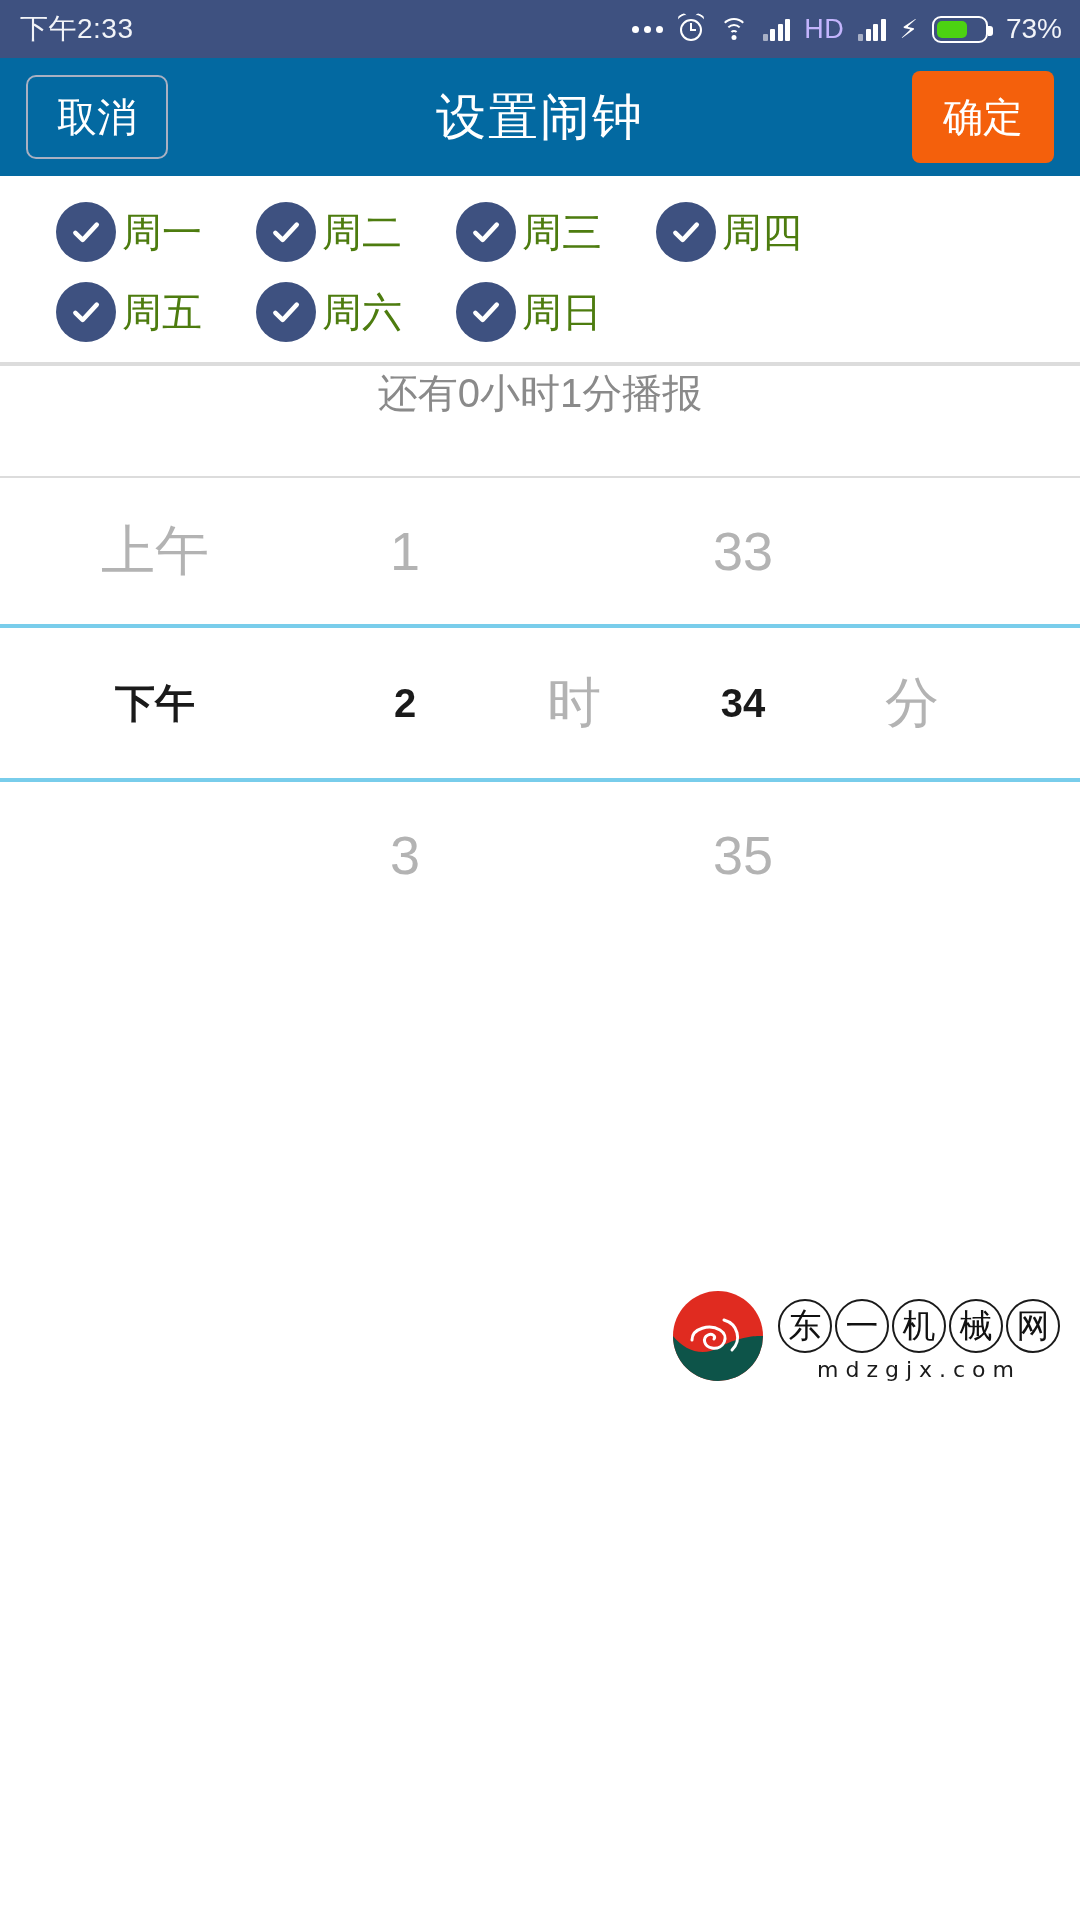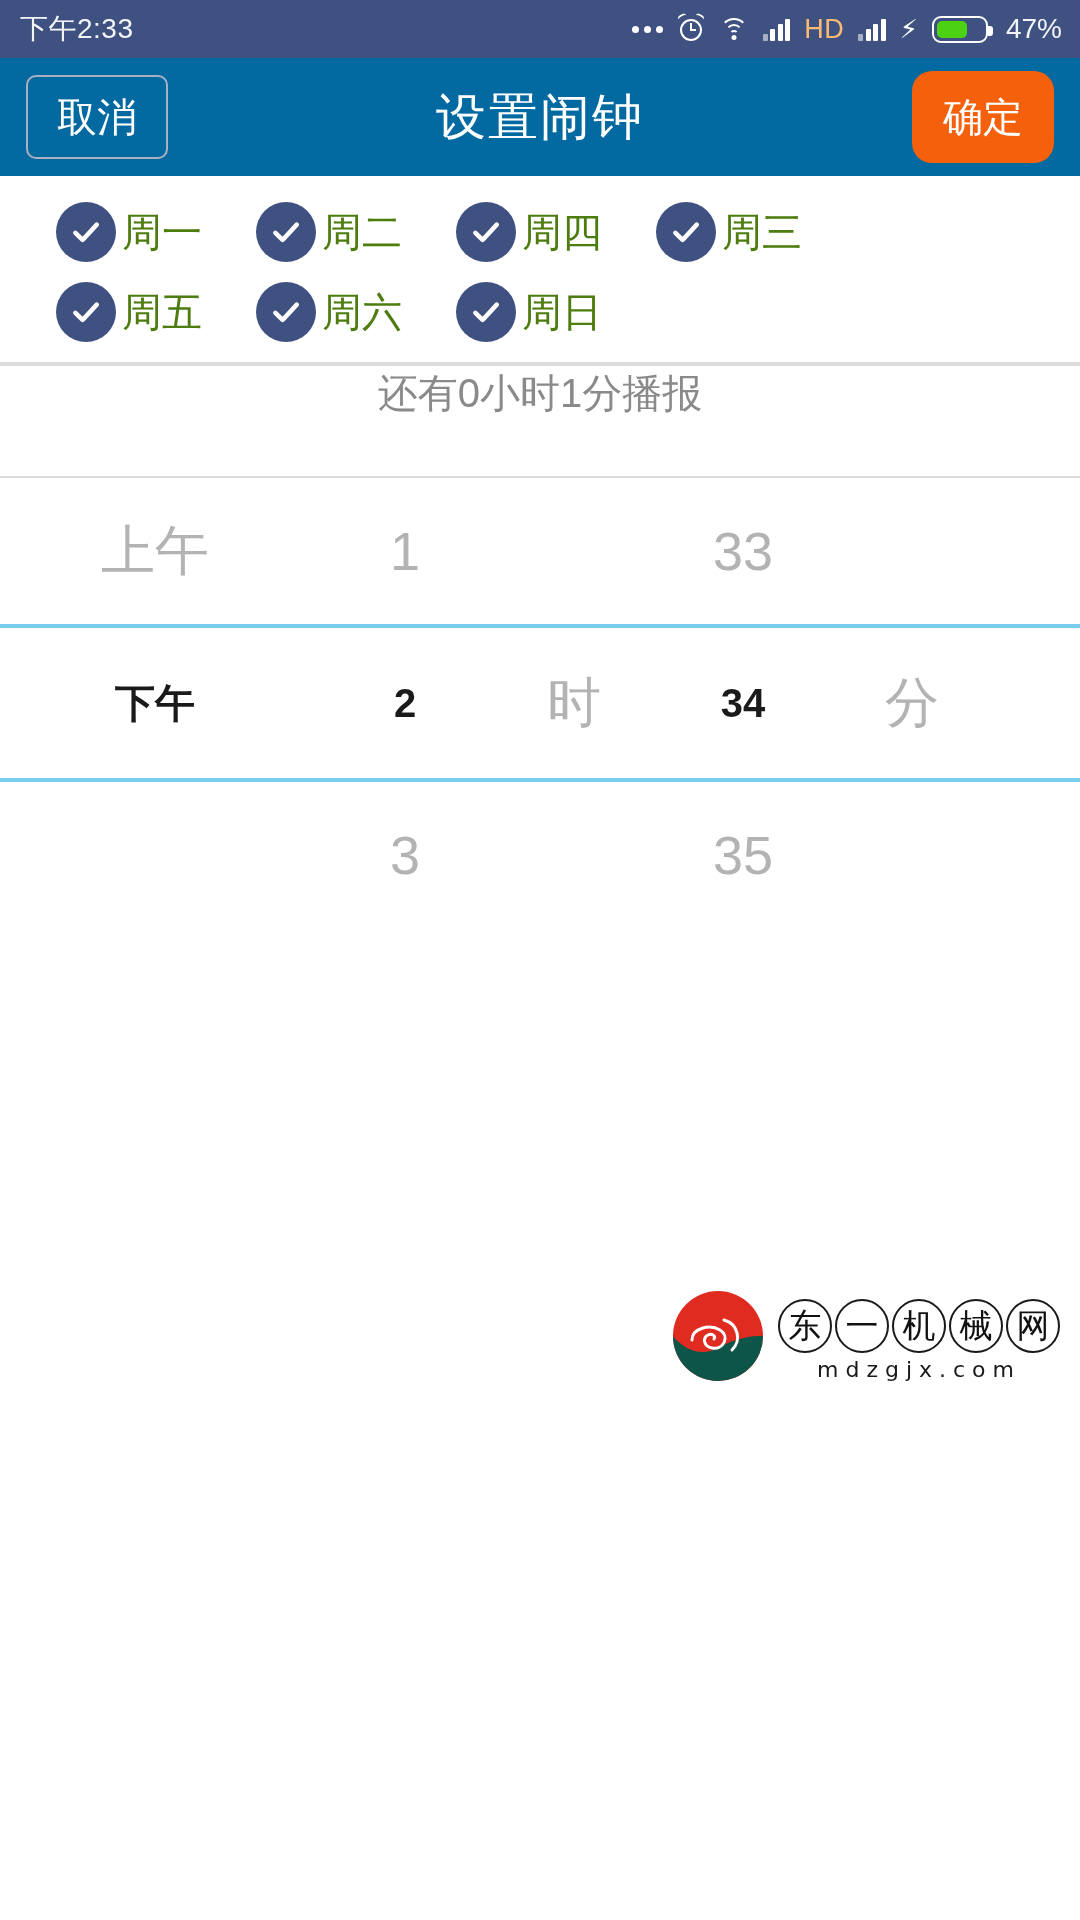--- a/index.html
+++ b/index.html
@@ -54,21 +54,21 @@
   .wifi .w3 { width:9px;  height:9px;  top:13px; }
   .wifi .wd { width:5px; height:5px; background:#fff; border:0; border-radius:50%; top:18px; }
 
   .bars { display:flex; align-items:flex-end; gap:2.5px; height:24px; }
   .bars i { width:5px; background:#fff; display:block; border-radius:1px; }
   .bars i:nth-child(1){ height:7px;  opacity:.55; }
   .bars i:nth-child(2){ height:12px; }
   .bars i:nth-child(3){ height:17px; }
   .bars i:nth-child(4){ height:22px; }
 
-  .hd-text { font-size:27px; color:#fdba74; letter-spacing:0.5px; }
+  .hd-text { font-size:27px; color:#c4b5fd; letter-spacing:0.5px; }
 
   .bolt { font-size:26px; line-height:1; color:#fff; }
 
   .batt { position:relative; width:56px; height:27px; border:2.5px solid #fff; border-radius:9px; }
   .batt::after {
     content:""; position:absolute; right:-7px; top:8px; width:5px; height:10px;
     background:#fff; border-radius:0 3px 3px 0;
   }
   .batt .fill {
     position:absolute; left:3px; top:3px; bottom:3px; width:70%;
@@ -82,21 +82,21 @@
     display:flex; align-items:center; justify-content:space-between;
     padding:0 26px;
   }
   .btn-cancel {
     min-width:142px; height:84px; border:2px solid #a9b0c2; border-radius:10px;
     color:#ffffff; font-size:40px; display:flex; align-items:center;
     justify-content:center; background:transparent;
   }
   .header-title { font-size:50px; color:#ffffff; letter-spacing:2px; }
   .btn-confirm {
-    min-width:142px; height:92px; border-radius:20px;
+    min-width:142px; height:92px; border-radius:8px;
     background:#f4600c; color:#ffffff; font-size:40px;
     display:flex; align-items:center; justify-content:center;
   }
 
   
   .weekdays { padding:26px 0 20px 0; background:#fff; }
   .wd-row { display:flex; padding:0 0 0 56px; }
   .wd-row + .wd-row { margin-top:20px; }
   .wd-item {
     width:200px; display:flex; align-items:center; gap:4px;
@@ -205,21 +205,21 @@
           <i></i>
           <i></i>
         </span>
 
       <span class="si bolt">⚡</span>
 
       <span class="si batt">
           <span class="fill" style="width: 56.94%;"></span>
         </span>
 
-      <span class="batt-pct">47%</span>
+      <span class="batt-pct">73%</span>
     </div>
   </div>
 
   <div class="header">
     <div class="btn-cancel">取消</div>
     <div class="header-title">设置闹钟</div>
     <div class="btn-confirm">确定</div>
   </div>
 
   <div class="weekdays">
@@ -239,29 +239,29 @@
             </svg>
         </span>
         <span class="wd-label">周二</span>
       </div>
       <div class="wd-item">
         <span class="wd-check">
           <svg width="34" height="34" viewBox="0 0 24 24">
               <path d="M4.5 12.6 L9.6 17.6 L19.6 6.8" fill="none" stroke="#ffffff" stroke-width="3.2" stroke-linecap="round" stroke-linejoin="round"></path>
             </svg>
         </span>
+        <span class="wd-label">周三</span>
+      </div>
+      <div class="wd-item">
+        <span class="wd-check">
+          <svg width="34" height="34" viewBox="0 0 24 24">
+              <path d="M4.5 12.6 L9.6 17.6 L19.6 6.8" fill="none" stroke="#ffffff" stroke-width="3.2" stroke-linecap="round" stroke-linejoin="round"></path>
+            </svg>
+        </span>
         <span class="wd-label">周四</span>
-      </div>
-      <div class="wd-item">
-        <span class="wd-check">
-          <svg width="34" height="34" viewBox="0 0 24 24">
-              <path d="M4.5 12.6 L9.6 17.6 L19.6 6.8" fill="none" stroke="#ffffff" stroke-width="3.2" stroke-linecap="round" stroke-linejoin="round"></path>
-            </svg>
-        </span>
-        <span class="wd-label">周三</span>
       </div>
     </div>
 
     <div class="wd-row">
       <div class="wd-item">
         <span class="wd-check">
           <svg width="34" height="34" viewBox="0 0 24 24">
               <path d="M4.5 12.6 L9.6 17.6 L19.6 6.8" fill="none" stroke="#ffffff" stroke-width="3.2" stroke-linecap="round" stroke-linejoin="round"></path>
             </svg>
         </span>

